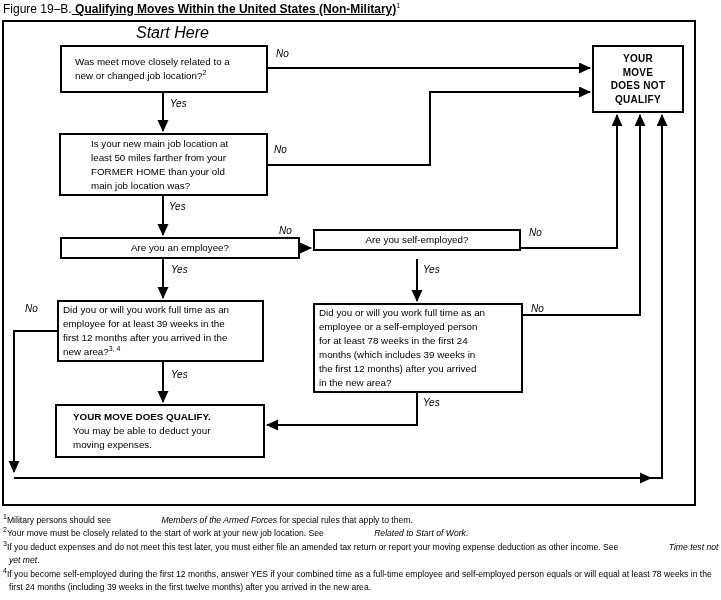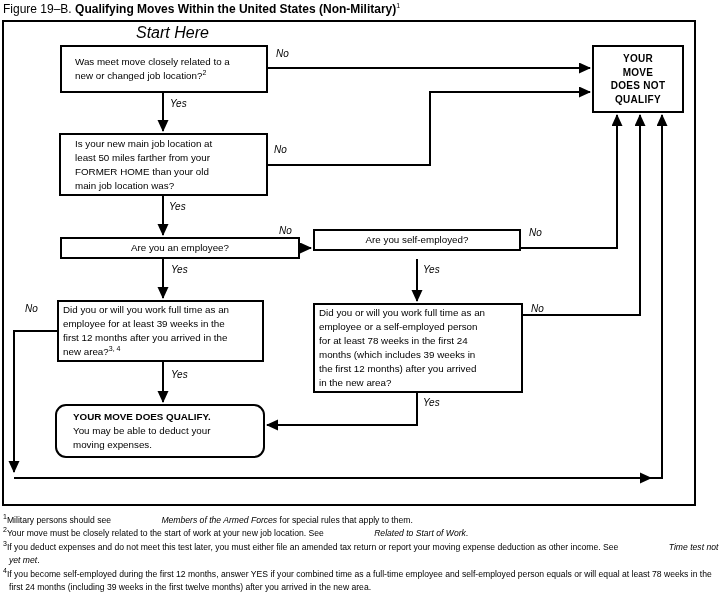--- a/index.html
+++ b/index.html
@@ -1,19 +1,19 @@
 <!DOCTYPE html>
 <html><head>
 <meta charset="utf-8">
 <style>
   html,body{margin:0;padding:0;background:#ffffff;}
   #page{position:relative;width:721px;height:600px;background:#ffffff;
         font-family:"Liberation Sans", sans-serif;color:#000;overflow:hidden;}
   #title{position:absolute;left:3px;top:2px;font-size:12px;white-space:nowrap;}
-  #title .bold{font-weight:bold;}
+  #title .bold{font-weight:bold;text-decoration:underline;}
   sup{font-size:7px;vertical-align:super;line-height:0;}
   #frame{position:absolute;left:2px;top:20px;width:694px;height:486px;
          border:2px solid #000;box-sizing:border-box;}
   #wires{position:absolute;left:0;top:0;width:721px;height:600px;}
   .startline{position:absolute;left:136px;top:24px;font-style:italic;font-size:16px;}
   .qbox{position:absolute;border:2px solid #000;box-sizing:border-box;background:#fff;
         display:flex;align-items:center;font-size:9.8px;line-height:14px;}
   .qbox .txt{white-space:pre-line;}
   .ctr{justify-content:center;text-align:center;}
   .lbl{position:absolute;font-style:italic;font-size:10px;white-space:nowrap;}
@@ -56,21 +56,21 @@
     </g>
   </svg>
 
   <div class="startline">Start Here</div>
 
   <div class="qbox" style="left:60px;top:45px;width:208px;height:48px;padding-left:13px;">
     <div><span class="txt">Was meet move closely related to a
 new or changed job location?</span><sup>2</sup></div>
   </div>
 
-  <div class="qbox" style="left:59px;top:133px;width:209px;height:63px;padding-left:14px;">
+  <div class="qbox" style="left:59px;top:133px;width:209px;height:63px;padding-left:30px;">
     <div class="txt">Is your new main job location at
 least 50 miles farther from your
 FORMER HOME than your old
 main job location was?</div>
   </div>
 
   <div class="qbox ctr" style="left:60px;top:237px;width:240px;height:22px;">
     <div class="txt">Are you an employee?</div>
   </div>
 
@@ -87,21 +87,21 @@
 
   <div class="qbox" style="left:313px;top:303px;width:210px;height:90px;padding-left:4px;">
     <div class="txt">Did you or will you work full time as an
 employee or a self-employed person
 for at least 78 weeks in the first 24
 months (which includes 39 weeks in
 the first 12 months) after you arrived
 in the new area?</div>
   </div>
 
-  <div class="qbox" style="left:55px;top:404px;width:210px;height:54px;padding-left:16px;border-radius:11px;">
+  <div class="qbox" style="left:55px;top:404px;width:210px;height:54px;padding-left:16px;">
     <div><span class="qtitle">YOUR MOVE DOES QUALIFY.</span><br>
     <span class="txt">You may be able to deduct your
 moving expenses.</span></div>
   </div>
 
   <div class="qbox ctr notq" style="left:592px;top:45px;width:92px;height:68px;">
     <div class="txt">YOUR
 MOVE
 DOES NOT
 QUALIFY</div>

